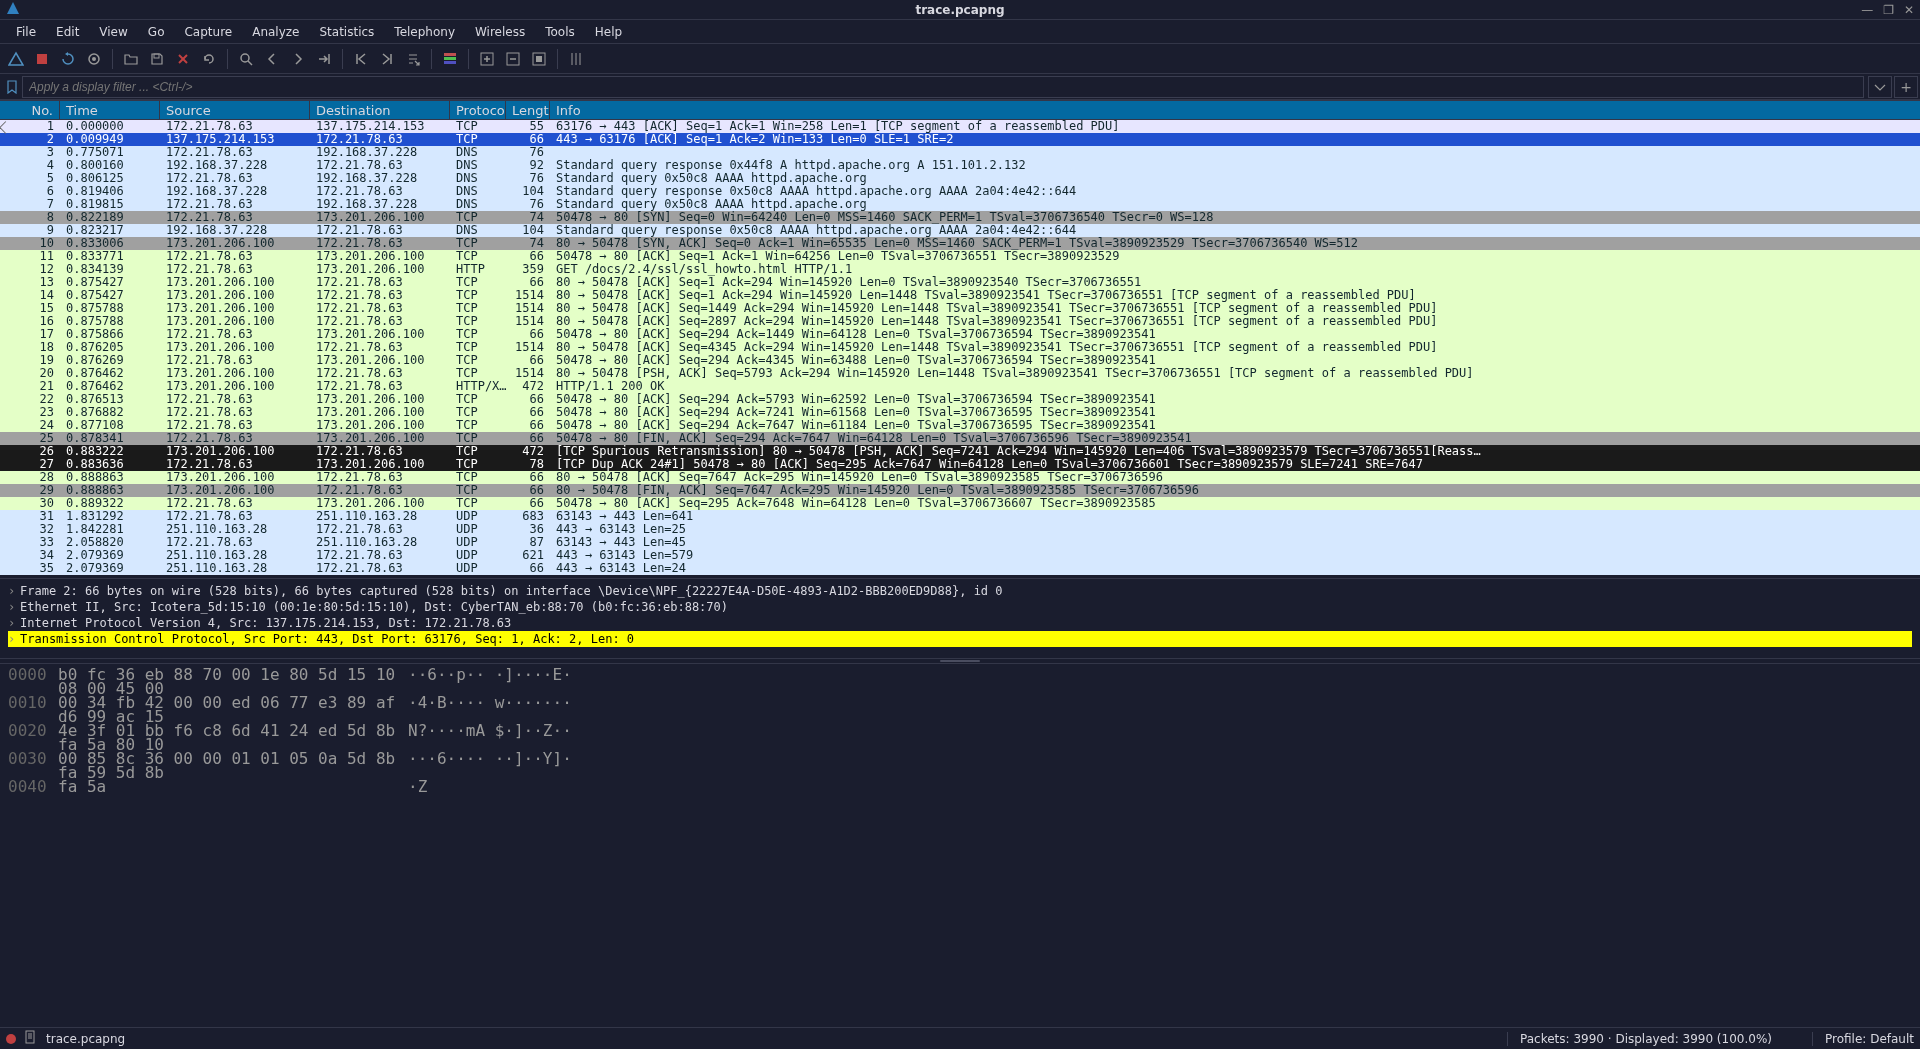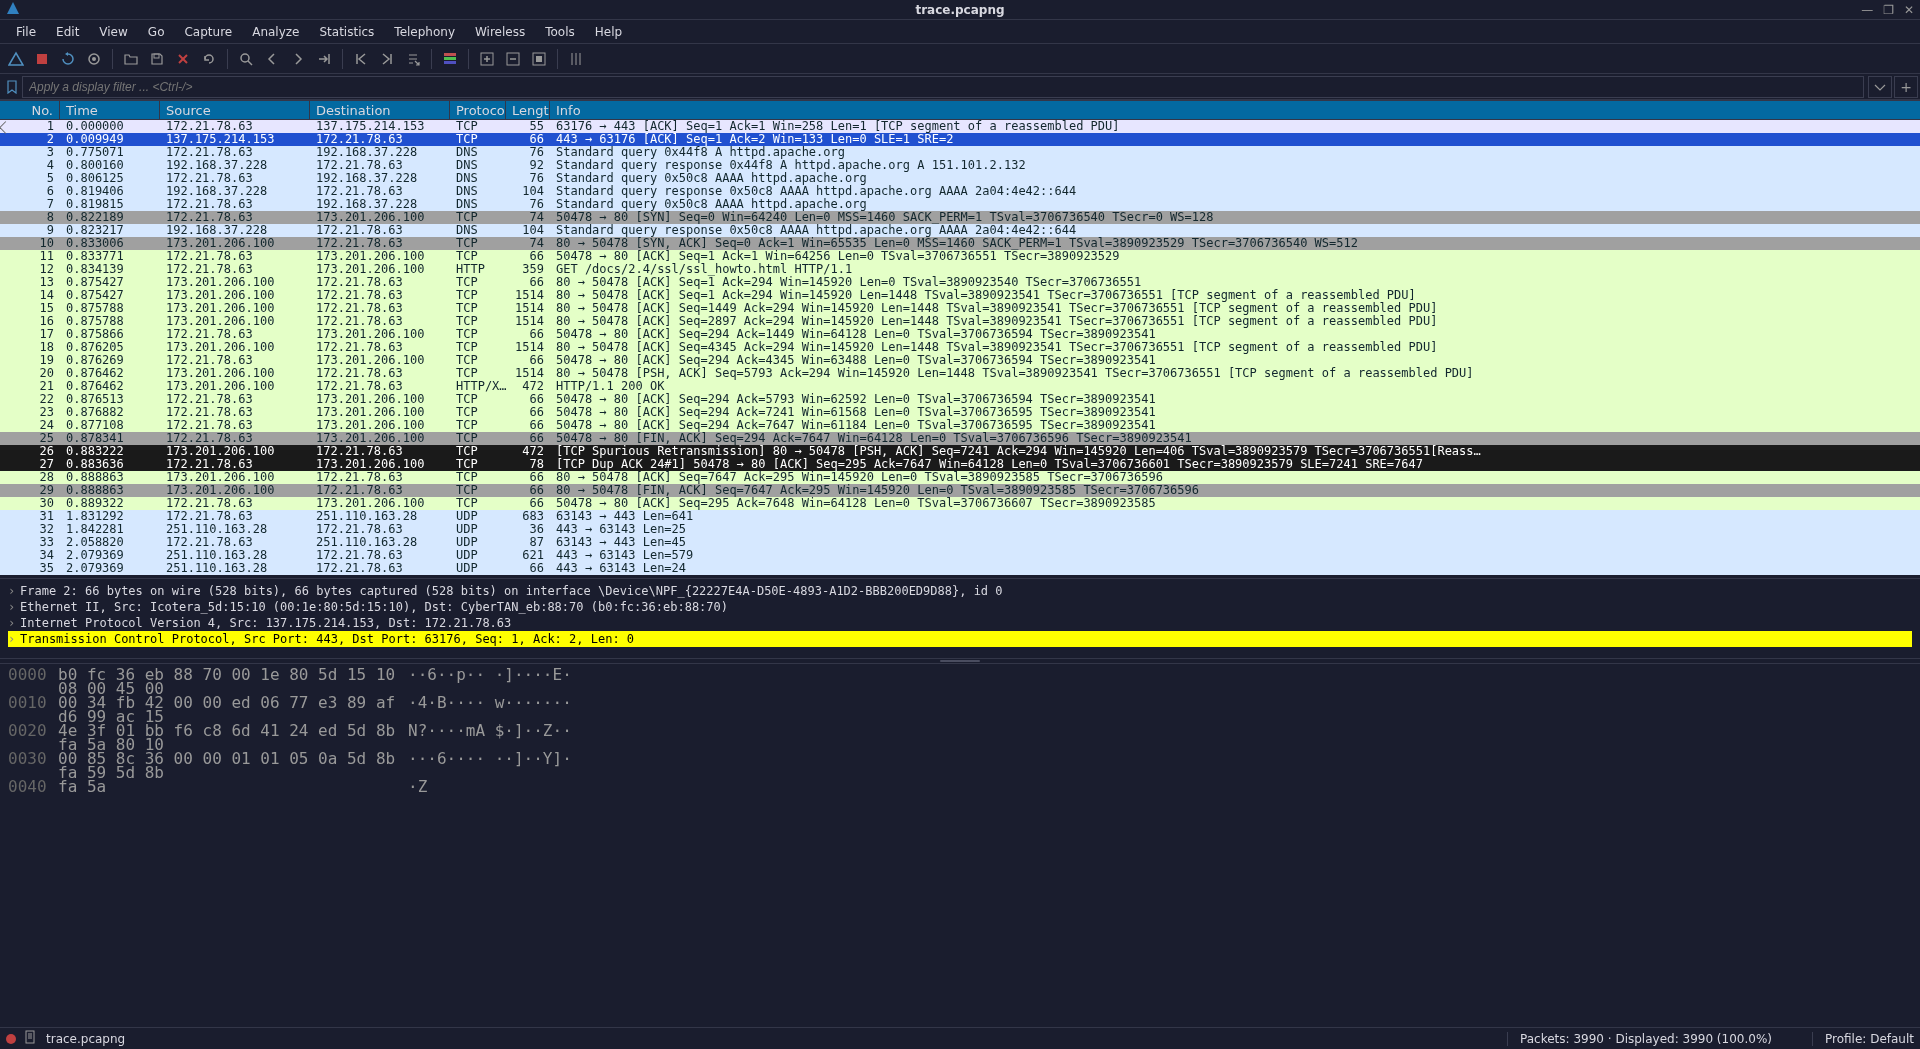--- a/index.html
+++ b/index.html
@@ -268,21 +268,20 @@
         <div class="col-len">66</div>
         <div class="col-info">443 → 63176 [ACK] Seq=1 Ack=2 Win=133 Len=0 SLE=1 SRE=2</div>
       </div>
       <div class="pl-row c-dns">
         <div class="col-no">3</div>
         <div class="col-time">0.775071</div>
         <div class="col-src">172.21.78.63</div>
         <div class="col-dst">192.168.37.228</div>
         <div class="col-proto">DNS</div>
         <div class="col-len">76</div>
-        <div class="col-info">Standard query 0x44f8 A httpd.apache.org</div>
       </div>
       <div class="pl-row c-dns">
         <div class="col-no">4</div>
         <div class="col-time">0.800160</div>
         <div class="col-src">192.168.37.228</div>
         <div class="col-dst">172.21.78.63</div>
         <div class="col-proto">DNS</div>
         <div class="col-len">92</div>
         <div class="col-info">Standard query response 0x44f8 A httpd.apache.org A 151.101.2.132</div>
       </div>

